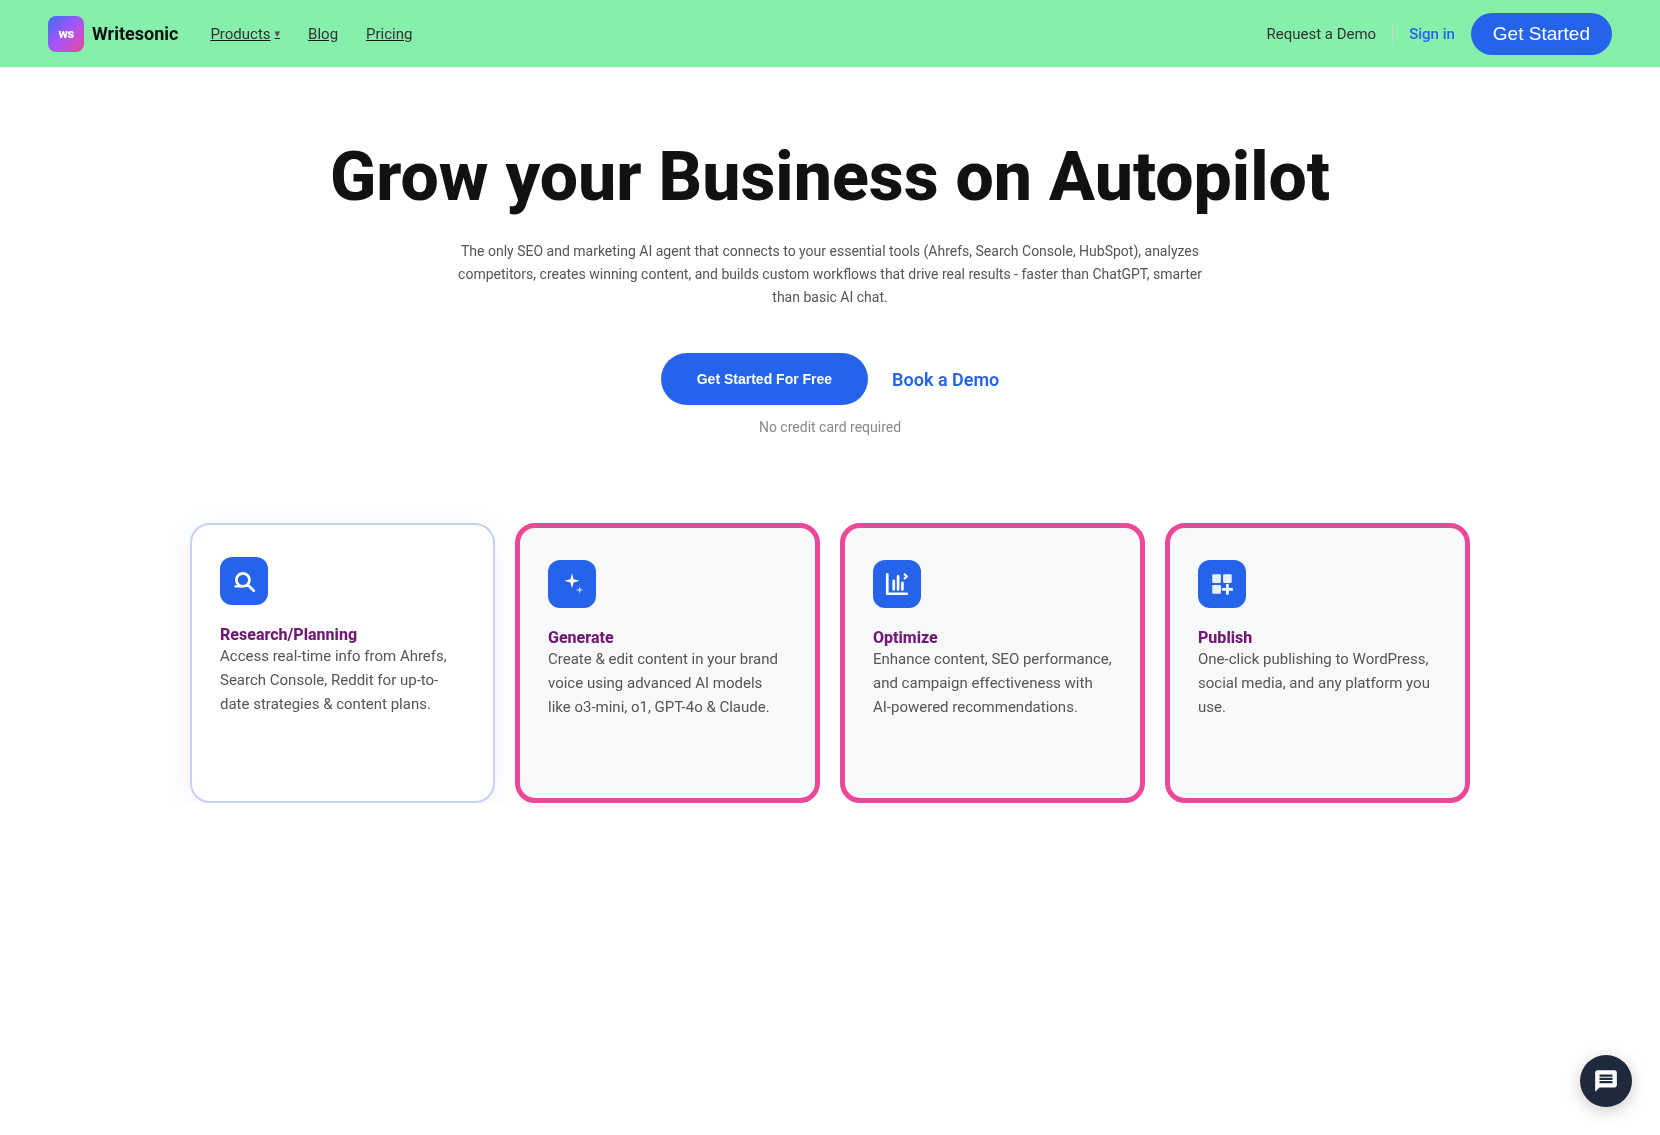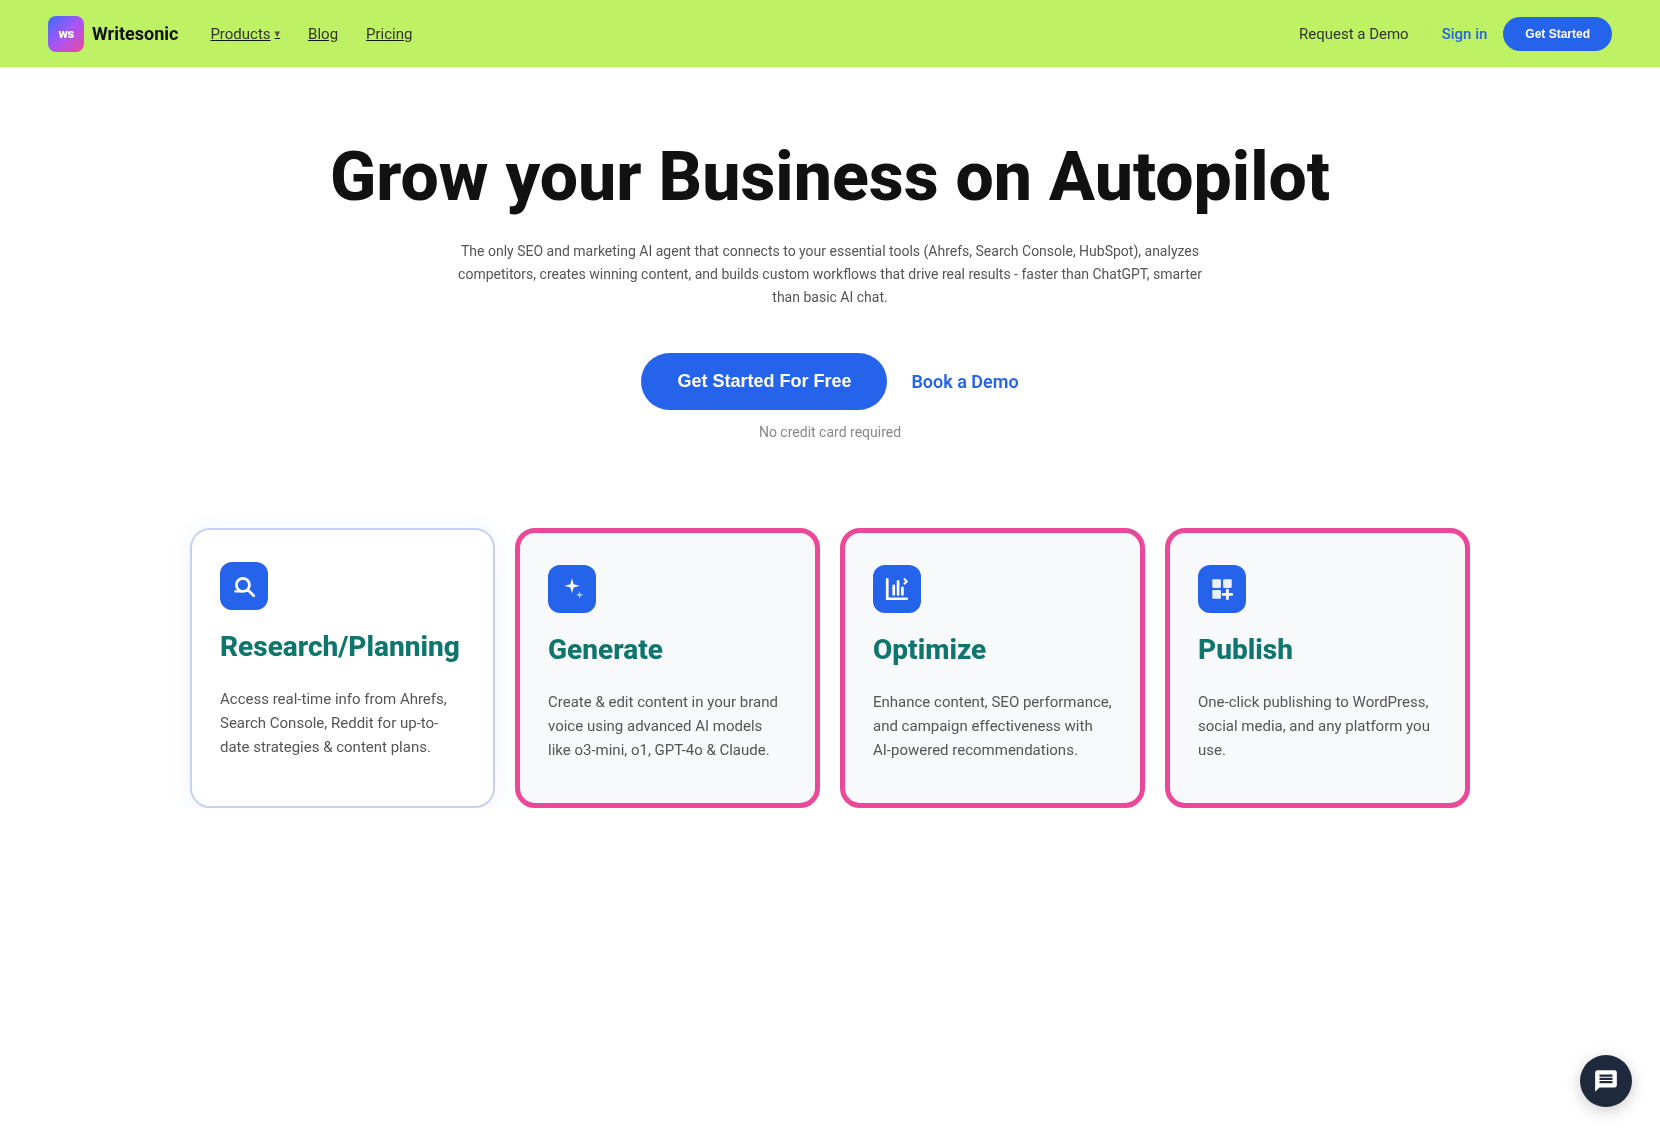--- a/index.html
+++ b/index.html
@@ -6,80 +6,80 @@
     body { font-family: -apple-system, BlinkMacSystemFont, 'Segoe UI', Roboto, sans-serif; background: #fff; color: #1a1a1a; overflow-x: hidden; }
 
     
     nav {
       display: flex;
       align-items: center;
       justify-content: space-between;
       padding: 0 48px;
       height: 68px;
       border-bottom: 1px solid #f0f0f0;
-      position: sticky; top: 0; background: #bef264; z-index: 100;
+      position: sticky; top: 0; background: #86efac; z-index: 100;
     }
     .nav-left { display: flex; align-items: center; gap: 32px; }
     .logo-wrap { display: flex; align-items: center; gap: 8px; }
     .logo-icon {
       width: 36px; height: 36px; border-radius: 8px;
       background: linear-gradient(135deg, #3b6ef8, #a855f7, #ec4899);
       display: flex; align-items: center; justify-content: center;
       font-weight: 800; font-size: 13px; color: #fff; letter-spacing: -0.5px;
     }
     .logo-text { font-weight: 700; font-size: 18px; color: #111; }
     .nav-links { display: flex; align-items: center; gap: 28px; text-decoration: underline; }
     .nav-link { font-size: 15px; color: #333; text-decoration: none; display: flex; align-items: center; gap: 4px; cursor: pointer; }
     .chevron { font-size: 11px; color: #555; }
     .nav-right { display: flex; align-items: center; gap: 16px; }
     .req-demo { font-size: 15px; color: #333; cursor: pointer; }
     .divider-v { width: 1px; height: 20px; background: #d0d0d0; }
     .sign-in { font-size: 15px; color: #2563eb; cursor: pointer; font-weight: 500; }
     .get-started-nav {
       background: #2563eb; color: #fff; border: none; padding: 10px 22px;
-      border-radius: 24px; font-size: 12px; font-weight: 700; cursor: pointer;
+      border-radius: 24px; font-size: 19px; font-weight: 400; cursor: pointer;
     }
 
     
     .hero { text-align: center; padding: 72px 48px 40px; max-width: 1100px; margin: 0 auto; }
     .hero-title-black { font-size: 68px; font-weight: 800; line-height: 1.1; color: #111; }
     .hero-title-gradient {
       font-size: 68px; font-weight: 800; line-height: 1.15;
       background: linear-gradient(90deg, #3b82f6 0%, #a855f7 40%, #ec4899 70%, #f97316 100%);
       -webkit-background-clip: text; -webkit-text-fill-color: transparent;
       background-clip: text;
     }
     .hero-subtitle {
       margin: 25px auto 0; max-width: 760px;
       font-size: 14px; color: #555; line-height: 1.65;
     }
     .hero-ctas { display: flex; align-items: center; justify-content: center; gap: 24px; margin-top: 44px; }
     .btn-primary {
       background: #2563eb; color: #fff; border: none;
       padding: 18px 36px; border-radius: 32px;
-      font-size: 18px; font-weight: 600; cursor: pointer;
+      font-size: 14px; font-weight: 600; cursor: pointer;
     }
     .btn-link { font-size: 18px; color: #2563eb; font-weight: 600; cursor: pointer; text-decoration: none; }
     .no-cc { margin-top: 14px; font-size: 14px; color: #888; }
 
     
     .cards-section { padding: 48px 48px 0; }
     .cards-grid { display: grid; grid-template-columns: repeat(4, 1fr); gap: 20px; max-width: 1280px; margin: 0 auto; }
     .card {
       background: #f8f9fb; border-radius: 20px; padding: 32px 28px 28px;
       border: 5px solid #ec4899; min-height: 280px;
     }
     .card.active { background: #fff; border: 2px solid #c7d2f0; box-shadow: 0 4px 24px rgba(37,99,235,0.08); }
     .card-icon {
       width: 48px; height: 48px; background: #2563eb; border-radius: 12px;
       display: flex; align-items: center; justify-content: center;
       margin-bottom: 20px;
     }
     .card-icon svg { width: 26px; height: 26px; fill: #fff; }
-    .card-title { font-size: 28px; font-weight: 800; color: #0f766e; margin-bottom: 24px; }
+    .card-title { font-size: 16px; font-weight: 800; color: #701a75; margin-bottom: 0; }
     .card-desc { font-size: 15px; color: #555; line-height: 1.6; }
 
     
     .chat-bubble {
       position: fixed; bottom: 28px; right: 28px;
       width: 52px; height: 52px; border-radius: 50%;
       background: #1e293b; display: flex; align-items: center; justify-content: center;
       cursor: pointer; box-shadow: 0 4px 16px rgba(0,0,0,0.2);
       z-index: 200;
     }

